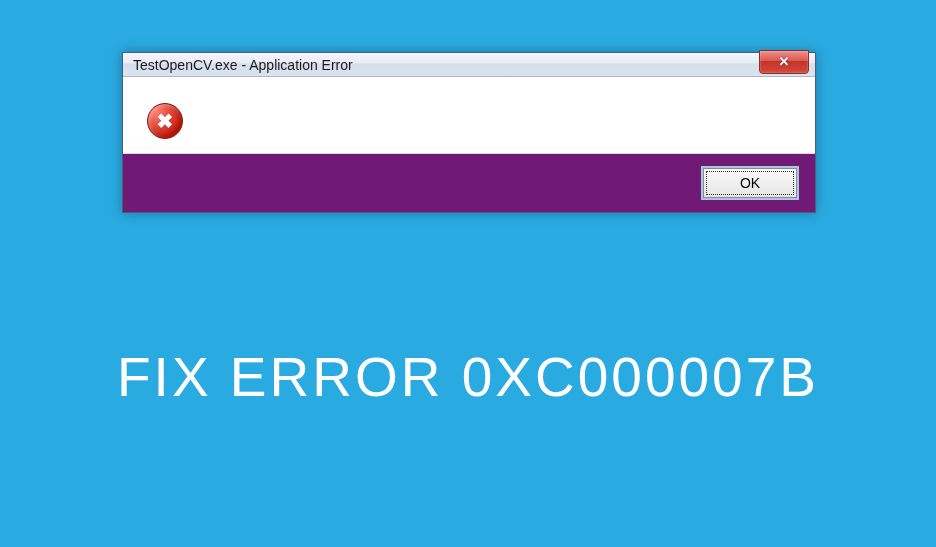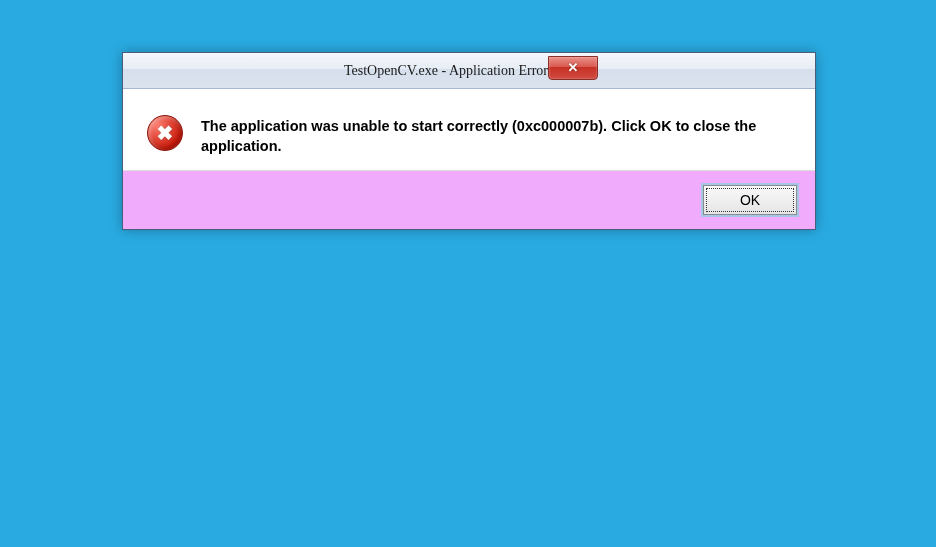--- a/index.html
+++ b/index.html
@@ -13,28 +13,27 @@
     .dialog {
       position: absolute;
       left: 122px;
       top: 52px;
       width: 694px;
       background: #fff;
       border: 1px solid #4a5d7a;
       box-shadow: 0 0 12px rgba(0,0,0,0.3);
     }
     .titlebar {
-      height: 36px;
+      height: 24px;
       background: linear-gradient(to bottom, #f4f7fb 0%, #e7edf5 45%, #d6dfec 46%, #dbe3ef 100%);
       border-bottom: 1px solid #a8b8d0;
       display: flex;
       align-items: center;
-      justify-content: center;
+      justify-content: space-between;
       padding-left: 10px;
-      font-family: Liberation Serif, serif;
     }
     .titlebar-text {
       font-size: 14px;
       color: #1a1a1a;
     }
     .close-btn {
       width: 50px;
       height: 24px;
       margin-right: 6px;
       margin-top: -6px;
@@ -80,21 +79,21 @@
     }
     .message-text {
       font-size: 14.5px;
       color: #000;
       line-height: 1.35;
       font-weight: 600;
       padding-top: 2px;
       padding-right: 10px;
     }
     .button-row {
-      background: #f0abfc;
+      background: #701a75;
       border-top: 1px solid #dcdcdc;
       padding: 14px 18px;
       display: flex;
       justify-content: flex-end;
     }
     .ok-btn {
       min-width: 94px;
       height: 30px;
       background: linear-gradient(to bottom, #f9f9f9, #e5e5e5);
       border: 1px solid #8a8a8a;
@@ -125,21 +124,21 @@
   <div class="titlebar">
     <span class="titlebar-text">TestOpenCV.exe - Application Error</span>
     <div class="close-btn">
       <span class="close-x">✕</span>
     </div>
   </div>
   <div class="dialog-body">
     <div class="error-icon">
       <span class="error-x">✖</span>
     </div>
-    <div class="message-text">The application was unable to start correctly (0xc000007b). Click OK to close the application.</div>
   </div>
   <div class="button-row">
     <button class="ok-btn">OK</button>
   </div>
 </div>
 
 <div class="headline">
+  <div>FIX ERROR 0XC000007B</div>
 </div>
 
 </body></html>

